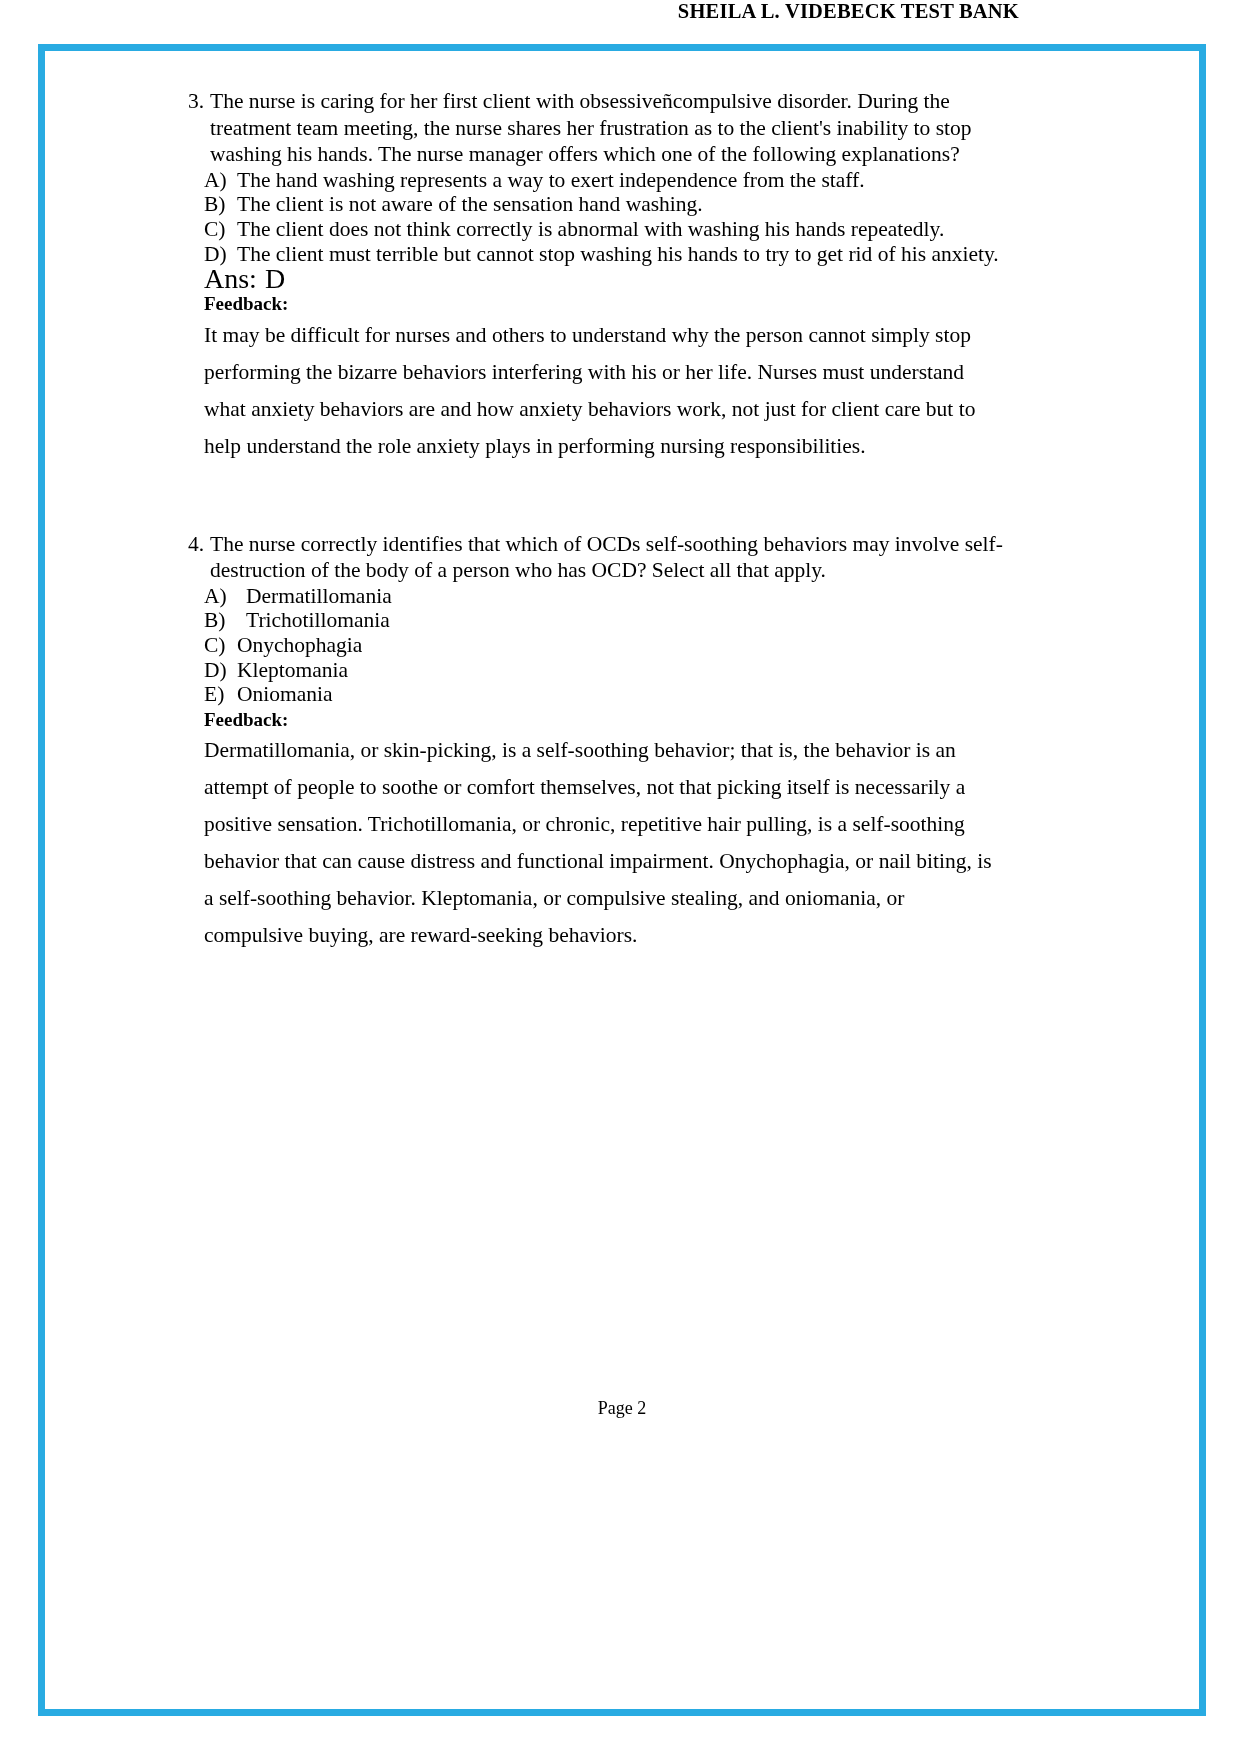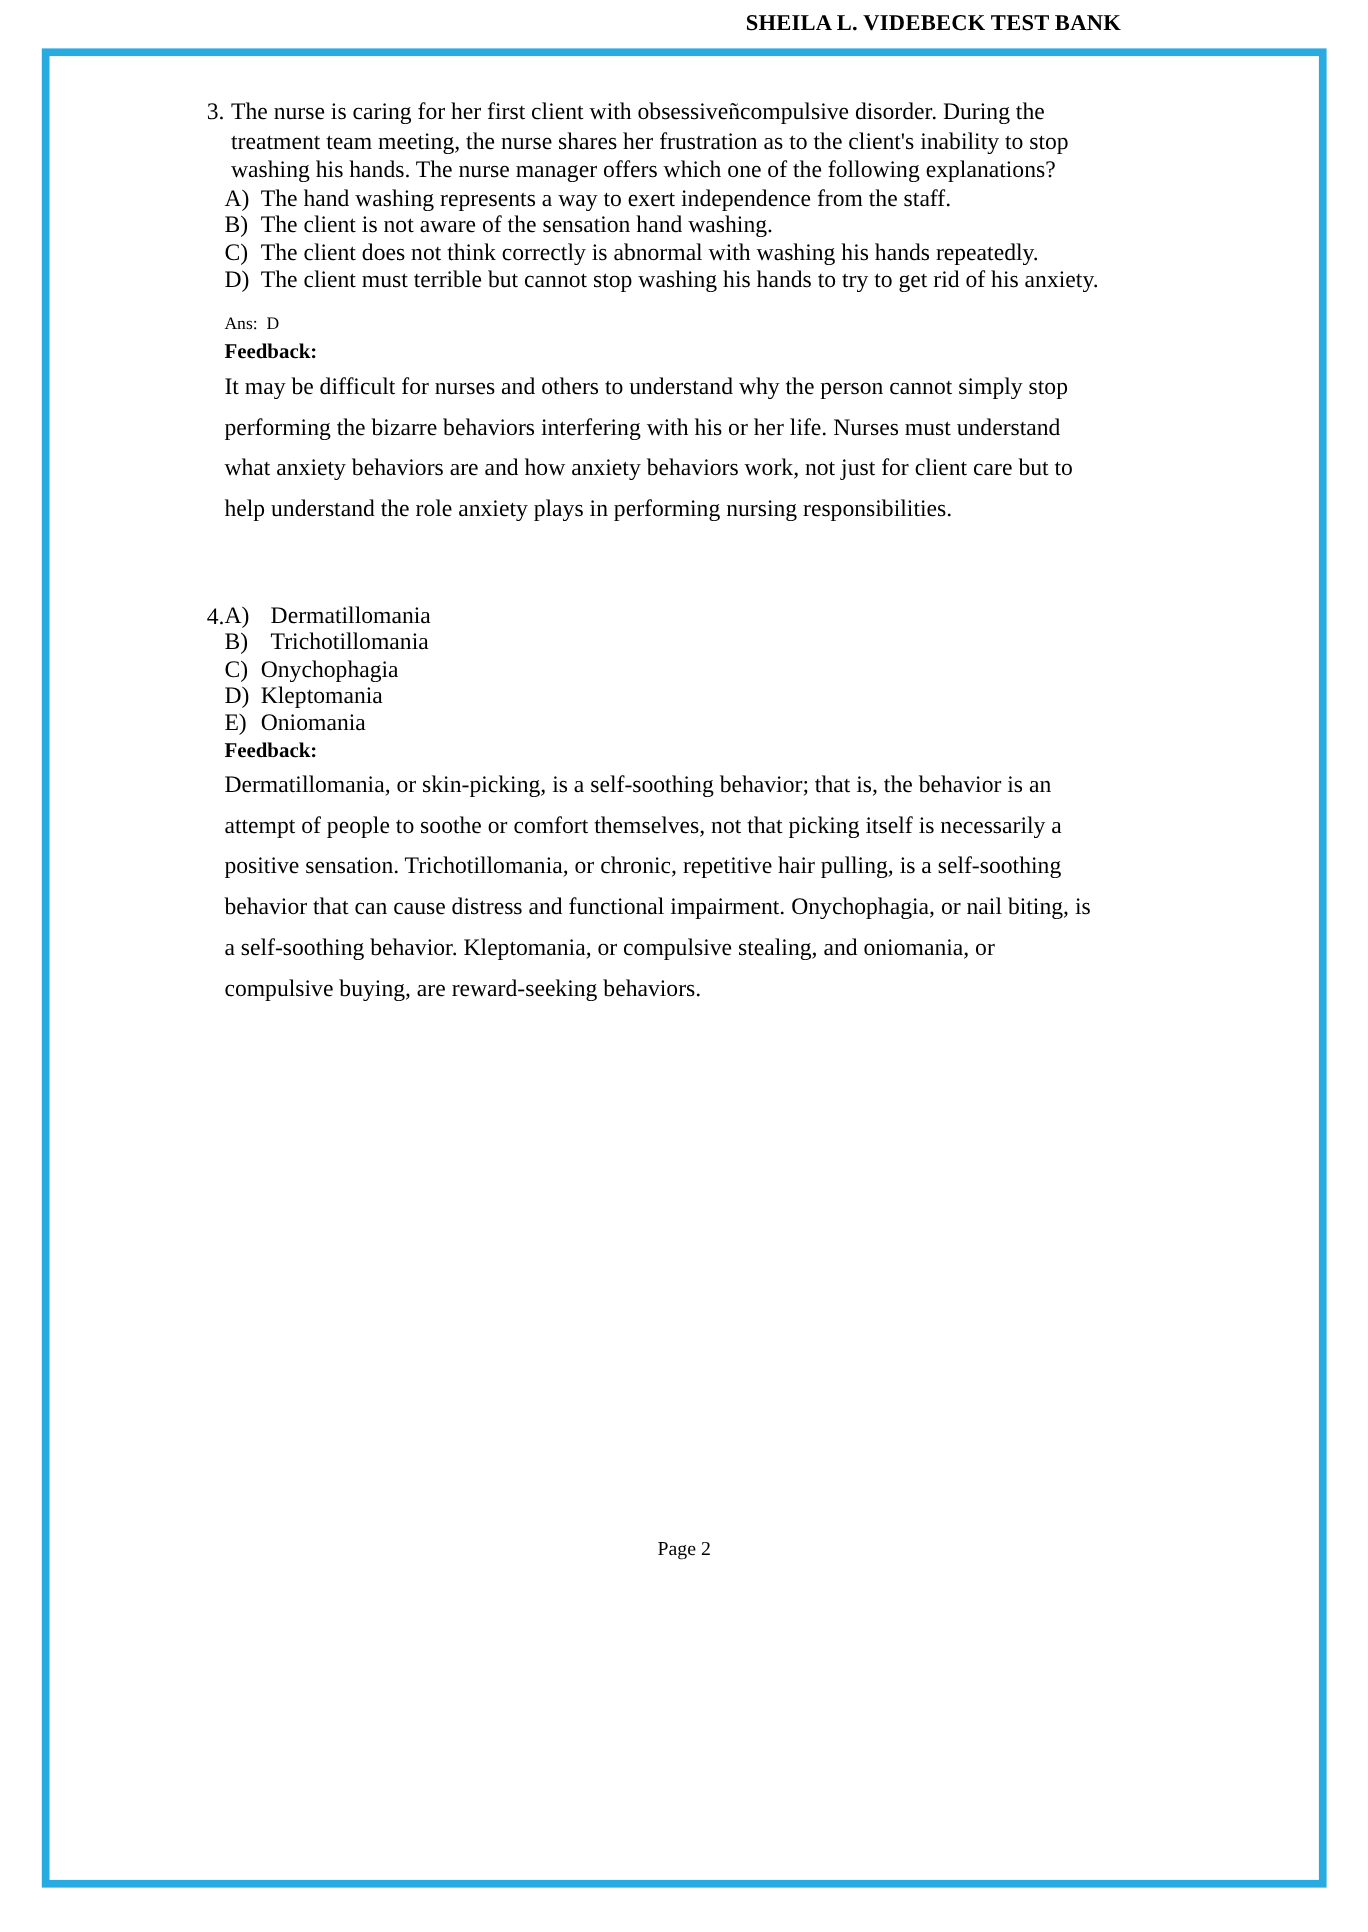--- a/index.html
+++ b/index.html
@@ -19,21 +19,20 @@
   
   .running-header {
     position: absolute;
     top: 0;
     left: 0;
     width: 1041px;
     height: 42px;
     box-sizing: border-box;
     padding-right: 22px;
     display: flex;
-    align-items: center;
     justify-content: flex-end;
   }
   .running-header-text {
     font-family: "Liberation Serif", serif;
     font-weight: bold;
     font-size: 20.5px;
     letter-spacing: 0.2px;
     white-space: nowrap;
   }
 
@@ -91,23 +90,22 @@
     top: 0;
     width: 34px;
     text-align: left;
     font-size: 21.5px;
   }
   .opt-text { display: block; padding-left: 27px; }
   .opt.extra-indent .opt-text { padding-left: 36px; }
 
   .ans-line {
     padding-left: 34px;
-    font-size: 16px;
+    font-size: 28px;
     line-height: 25px;
-    margin-top: 16px;
   }
   .ans-label { display: inline-block; }
   .ans-value { display: inline-block; padding-left: 8px; }
 
   .feedback-label {
     padding-left: 34px;
     font-size: 19px;
     line-height: 25.5px;
     font-weight: bold;
   }
@@ -176,20 +174,21 @@
     <div class="feedback-label">Feedback:</div>
     <div class="feedback-body">It may be difficult for nurses and others to understand why the person cannot simply stop performing the bizarre behaviors interfering with his or her life. Nurses must understand what anxiety behaviors are and how anxiety behaviors work, not just for client care but to help understand the role anxiety plays in performing nursing responsibilities.</div>
   </div>
 
   <div class="q-gap"></div>
 
   <div class="qblock">
 
     <div class="q-stem">
       <span class="q-num">4.</span>
+      <span>The nurse correctly identifies that which of OCDs self-soothing behaviors may involve self-destruction of the body of a person who has OCD? Select all that apply.</span>
     </div>
 
     <div class="opt-list">
       <div class="opt extra-indent">
         <span class="opt-letter">A)</span>
         <span class="opt-text">Dermatillomania</span>
       </div>
       <div class="opt extra-indent">
         <span class="opt-letter">B)</span>
         <span class="opt-text">Trichotillomania</span>

